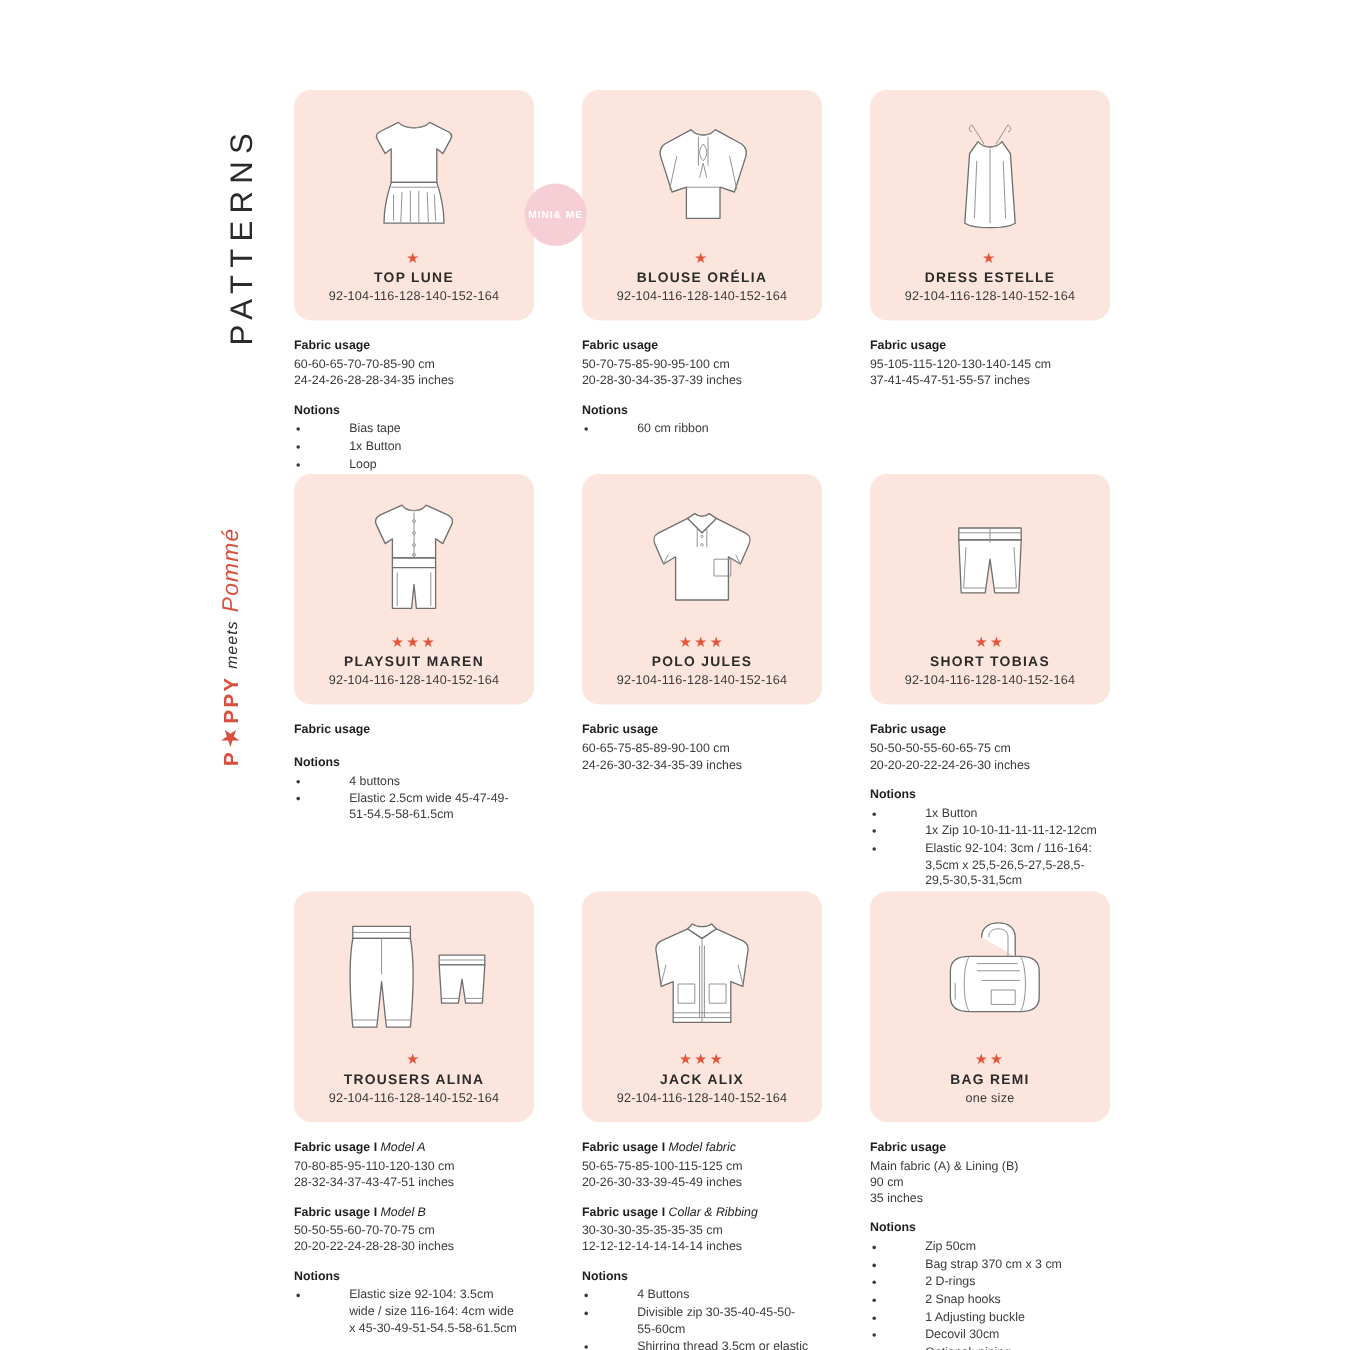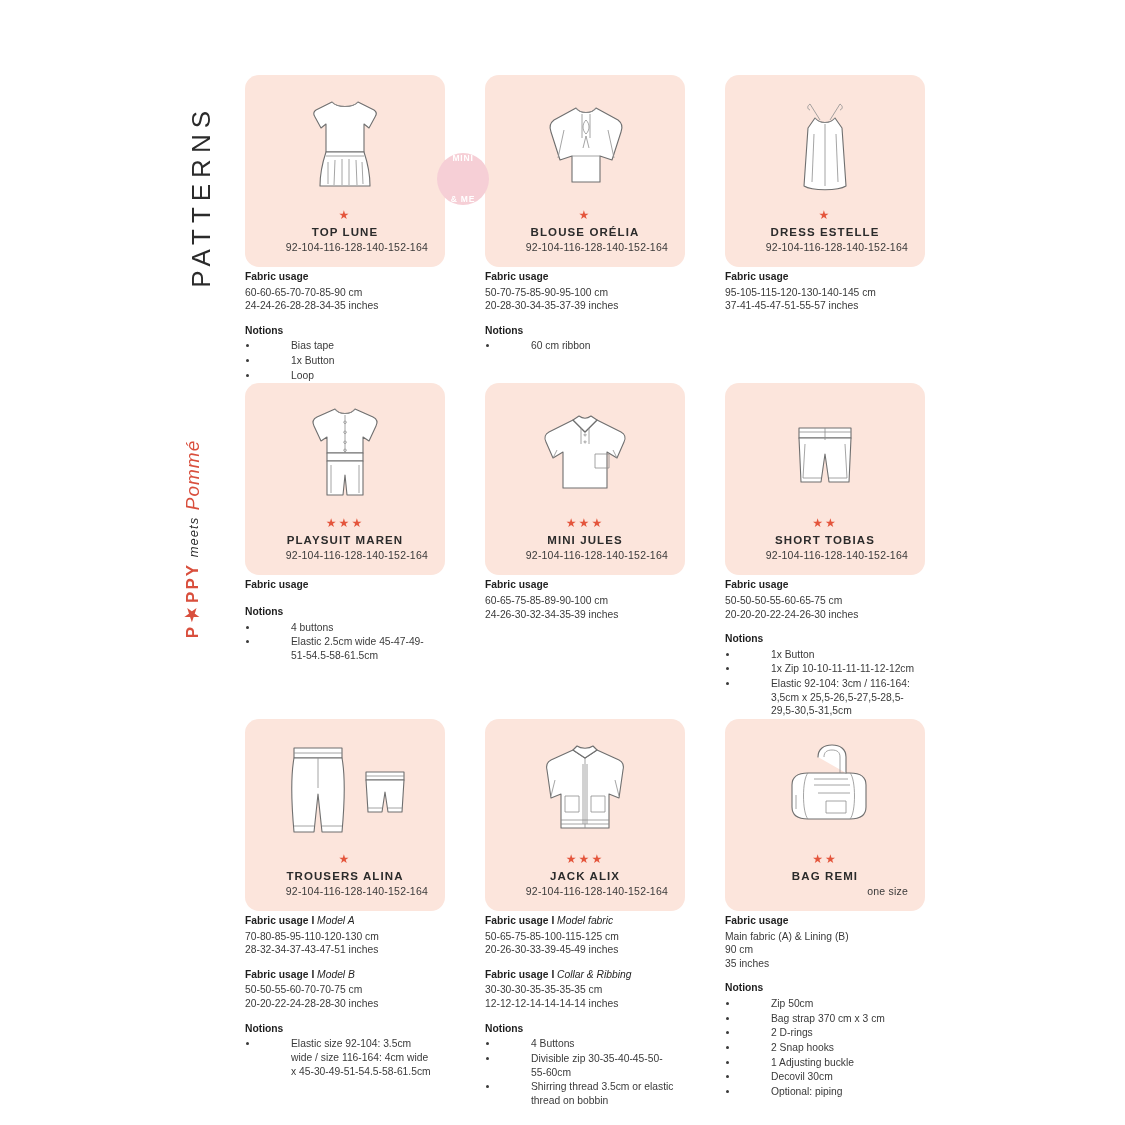--- a/index.html
+++ b/index.html
@@ -101,49 +101,48 @@
     margin-bottom: 5px;
   }
   .card-title {
     text-align: center;
     font-size: 11.5px;
     font-weight: 700;
     letter-spacing: 1.1px;
     color: #2b2b2b;
   }
   .card-sizes {
-    text-align: right;
+    text-align: center;
     font-size: 10.5px;
     color: #3a3a3a;
     margin-top: 3px;
     letter-spacing: .2px;
   }
 
   .mini-badge {
     position: absolute;
     left: -48px;
     top: 78px;
     width: 52px;
     height: 52px;
     border-radius: 50%;
     background: #f6cfd6;
     color: #ffffff;
     display: flex;
-    flex-direction: column;
     align-items: center;
-    justify-content: space-between;
+    justify-content: center;
     font-size: 8.5px;
     font-weight: 700;
     letter-spacing: .8px;
     line-height: 1.25;
   }
 
   
   .details {
-    margin-top: 3px;
+    margin-top: 15px;
     width: 190px;
     font-size: 10.3px;
     line-height: 1.32;
     color: #3a3a3a;
   }
   .det-head {
     font-weight: 700;
     color: #1f1f1f;
     font-size: 10.3px;
     margin-bottom: 2px;
@@ -299,21 +298,21 @@
         <svg width="120" height="112" viewBox="0 0 120 112">
           <path class="ln fillw" d="M48 22 L60 34 L72 22 L96 34 C100 36 101 40 99 44 L92 60 L82 54 L82 90 L38 90 L38 54 L28 60 L21 44 C19 40 20 36 24 34 Z"></path>
           <path class="ln fillw" d="M48 22 L60 34 L72 22 L66 18 C62 21 58 21 54 18 Z"></path>
           <path class="ln-t" d="M56 30 L56 46 M64 30 L64 46"></path>
           <path class="ln-t" d="M60 36 a1 1 0 1 0 .1 0 M60 43 a1 1 0 1 0 .1 0"></path>
           <path class="ln-t" d="M70 56 L84 56 L84 70 L70 70 Z"></path>
           <path class="ln-t" d="M32 52 L28 60 M88 52 L92 60"></path>
         </svg>
       </div>
       <div class="stars">★★★</div>
-      <div class="card-title">MINI JULES</div>
+      <div class="card-title">POLO JULES</div>
       <div class="card-sizes">92-104-116-128-140-152-164</div>
     </div>
     <div class="details">
       <div class="det-head">Fabric usage</div>
       <div class="det-line">60-65-75-85-89-90-100 cm
 24-26-30-32-34-35-39 inches</div>
     </div>
   </div>
 
   <div class="cell">

